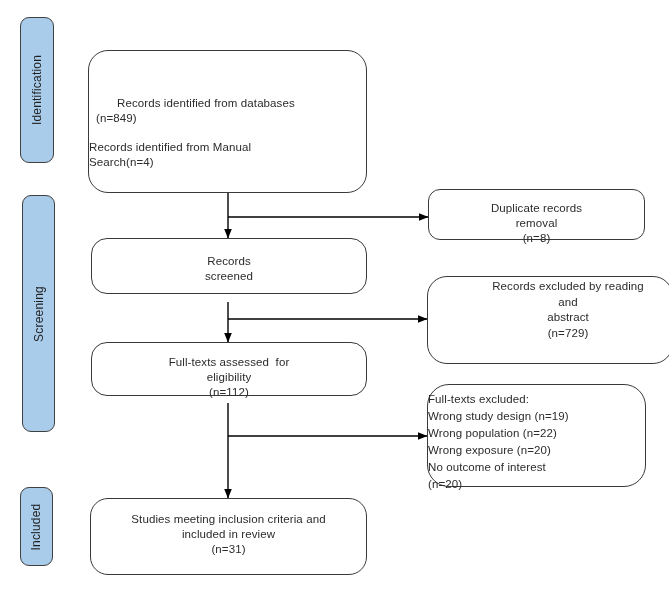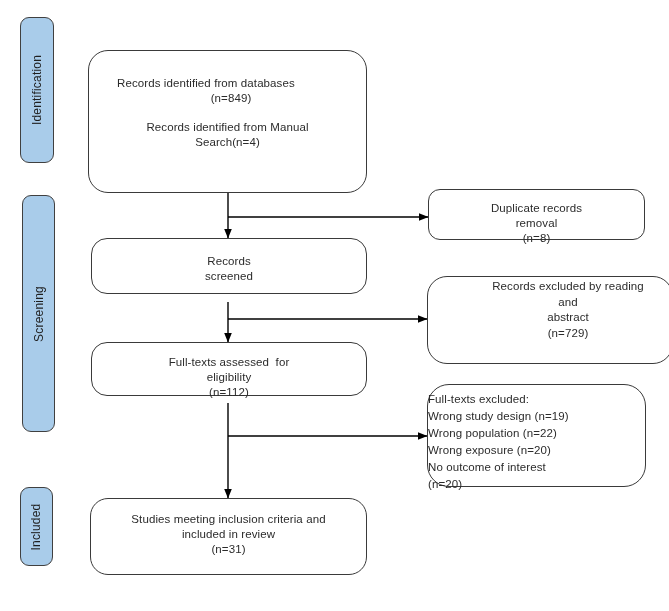--- a/index.html
+++ b/index.html
@@ -46,25 +46,25 @@
     box-sizing: border-box;
     font-size: 11.5px;
     line-height: 15px;
     letter-spacing: 0.1px;
     overflow: visible;
   }
   .fbox div { white-space: pre-wrap; }
 
   #box-records-identified {
     left: 88px; top: 50px; width: 279px; height: 143px;
-    border-radius: 20px; padding-top: 25px; text-align: left;
+    border-radius: 20px; padding-top: 45px; text-align: left;
   }
   #box-records-identified .indent1 { padding-left: 28px; }
-  #box-records-identified .indent2 { padding-left: 7px; text-align: center; }
-  #box-records-identified .center-line { text-align: center; }
+  #box-records-identified .indent2 { padding-left: 7px; }
+  #box-records-identified .center-line { text-align: left; }
   #box-records-identified .gap { margin-top: 14px; }
 
   #box-records-screened {
     left: 91px; top: 238px; width: 276px; height: 56px;
     border-radius: 16px; padding-top: 15px; text-align: center;
   }
   #box-fulltexts-assessed {
     left: 91px; top: 342px; width: 276px; height: 54px;
     border-radius: 16px; padding-top: 12px; text-align: center;
   }

